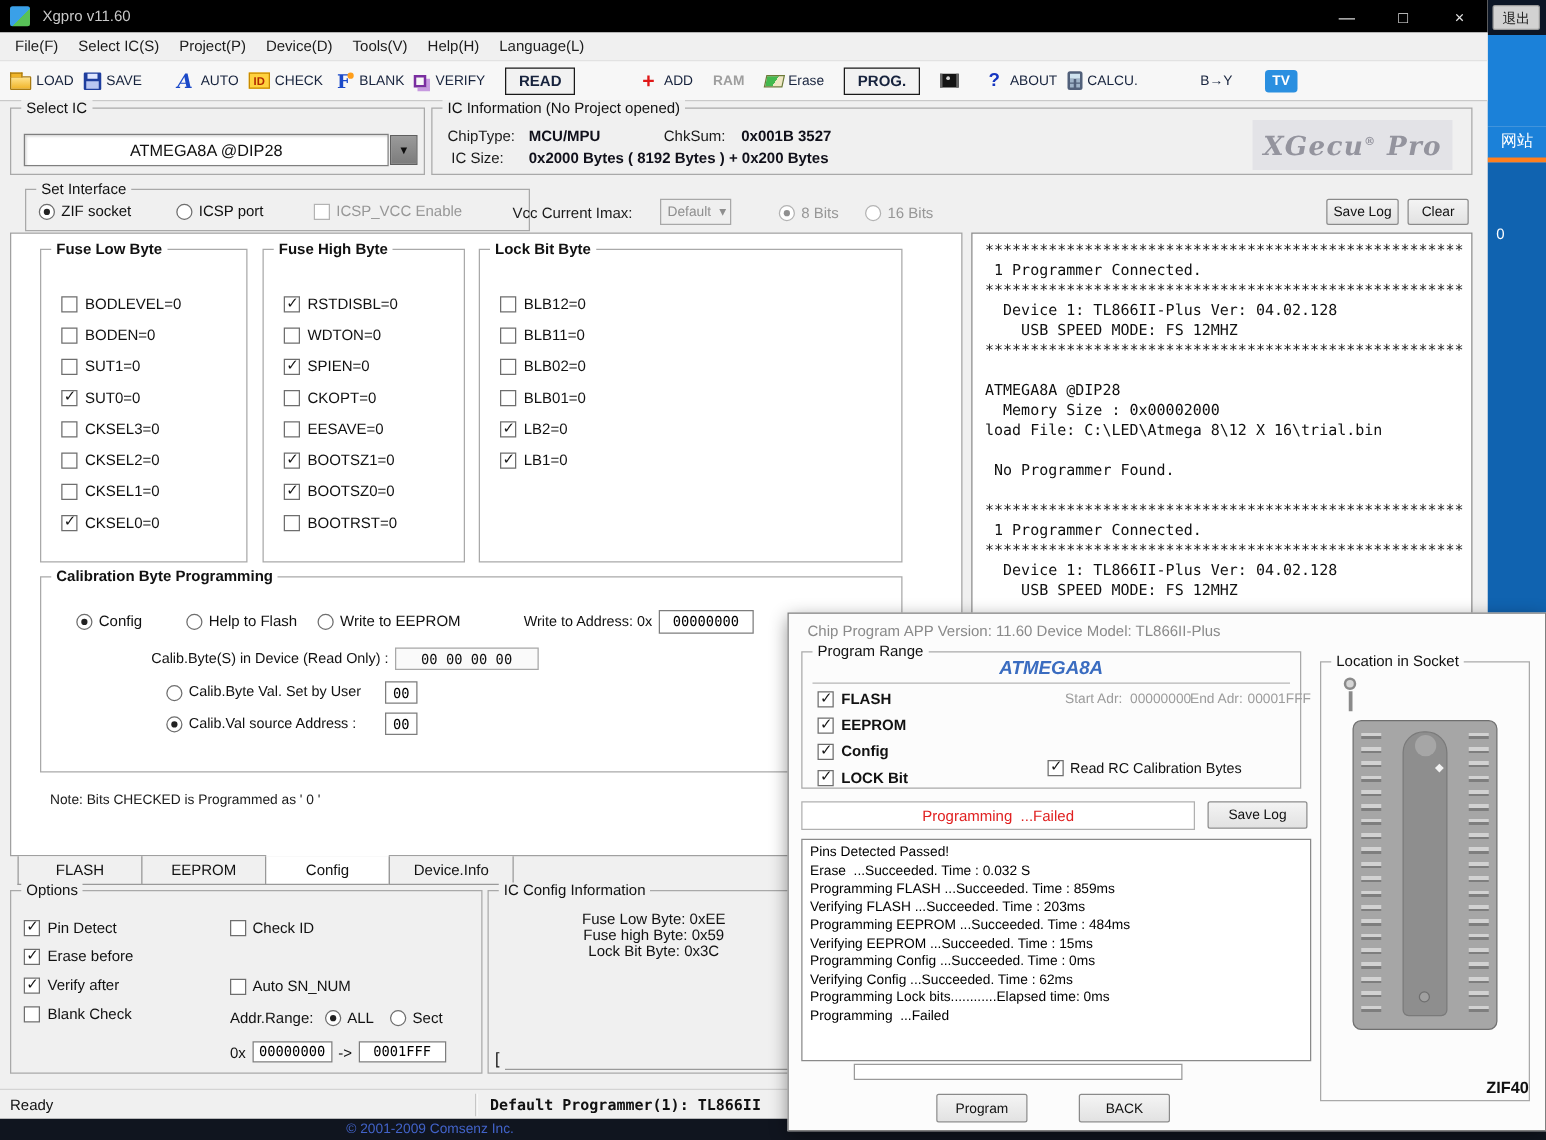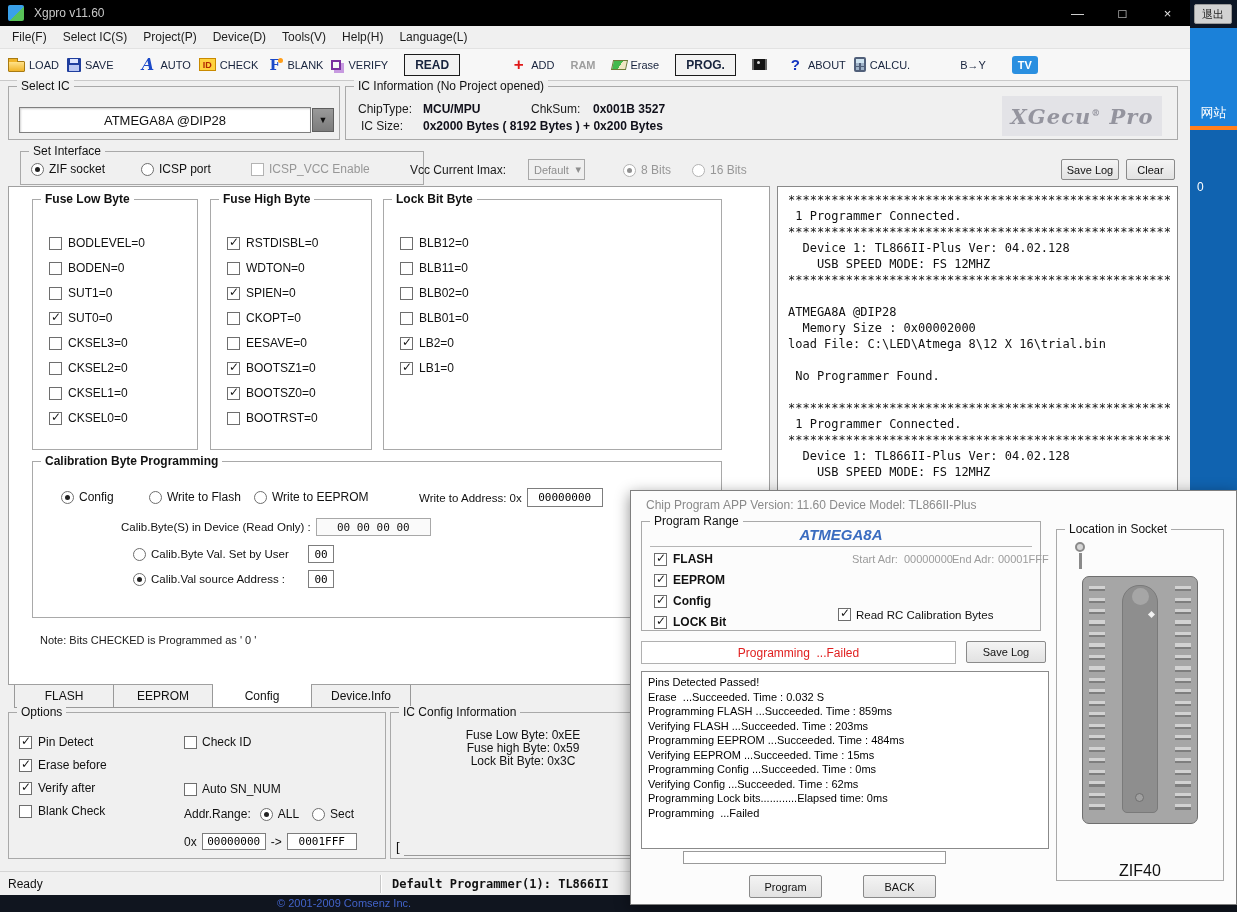--- a/index.html
+++ b/index.html
@@ -114,21 +114,21 @@
   .progress{border:1px solid #9a9a9a;background:#fff}
   
   .lever{position:absolute;width:10px;height:10px;border:2px solid #8a8a8a;border-radius:50%;background:#d6d6d6}
   .lever::after{content:"";position:absolute;left:2px;top:9px;width:3px;height:16px;background:#8a8a8a}
   .zifbody{position:absolute;background:#a6a6a6;border:1px solid #6f6f6f;border-radius:7px}
   .pins{position:absolute;top:9px;bottom:9px;width:16px;background:repeating-linear-gradient(to bottom,#d2d2d2 0 3px,#7e7e7e 3px 5px,#a6a6a6 5px 11.5px)}
   .channel{position:absolute;left:39px;top:8px;width:36px;height:228px;background:#8e8e8e;border:1px solid #7a7a7a;border-radius:17px 17px 5px 5px}
   .notch{position:absolute;left:9px;top:2px;width:17px;height:17px;border-radius:50%;background:#a6a6a6}
   .wdot{position:absolute;right:3px;top:26px;width:5px;height:5px;background:#f2f2f2;transform:rotate(45deg)}
   .bcircle{position:absolute;left:12px;bottom:10px;width:9px;height:9px;border-radius:50%;background:#a0a0a0;border:1px solid #6f6f6f}
-  .ziflabel{position:absolute;text-align:center;font-weight:normal;font-size:16px}
+  .ziflabel{position:absolute;text-align:right;font-weight:bold;font-size:13px}
 </style>
 </head>
 <body>
 
 <div class="abs" style="left:1190px;top:0;width:47px;height:28px;background:#0c1626">
   <div class="exitbtn">退出</div>
 </div>
 <div class="abs" style="left:1190px;top:28px;width:47px;height:73px;background:#1b81d9"></div>
 <div class="abs bgtab" style="left:1190px;top:101px;width:47px;height:29px;background:#1b81d9">
   <span>网站</span>
@@ -439,21 +439,21 @@
   </div>
 
   <div class="grp onwhite boldt" style="left:32px;top:461px;width:690px;height:157px">
     <span class="gt">Calibration Byte Programming</span>
     <div class="ctl-row" style="left:28px;top:28px">
       <span class="rd" data-checked="true"></span>
       <span>Config</span>
     </div>
     <div class="ctl-row" style="left:116px;top:28px">
       <span class="rd" data-checked="false"></span>
-      <span>Write to Flash</span>
+      <span>Help to Flash</span>
     </div>
     <div class="ctl-row" style="left:221px;top:28px">
       <span class="rd" data-checked="false"></span>
       <span>Write to EEPROM</span>
     </div>
     <div class="ctl-row" style="left:386px;top:26px">
       <span style="font-size:11.5px">Write to Address: 0x</span>
       <input class="fld2" style="width: 76px; height: 19px;" readonly="" value="00000000">
     </div>
     <div class="ctl-row" style="left:88px;top:56px">

